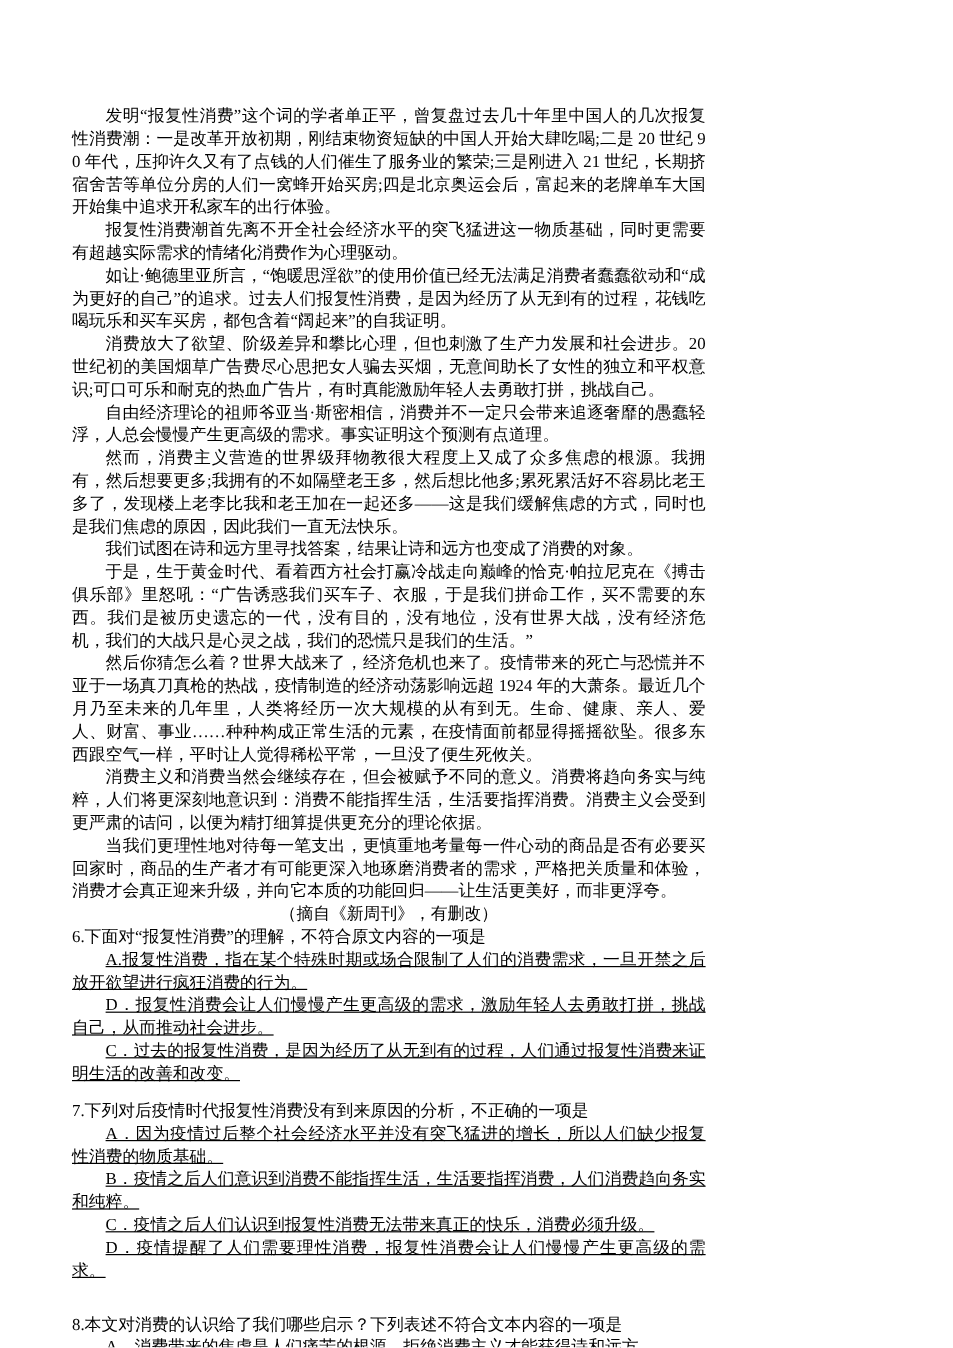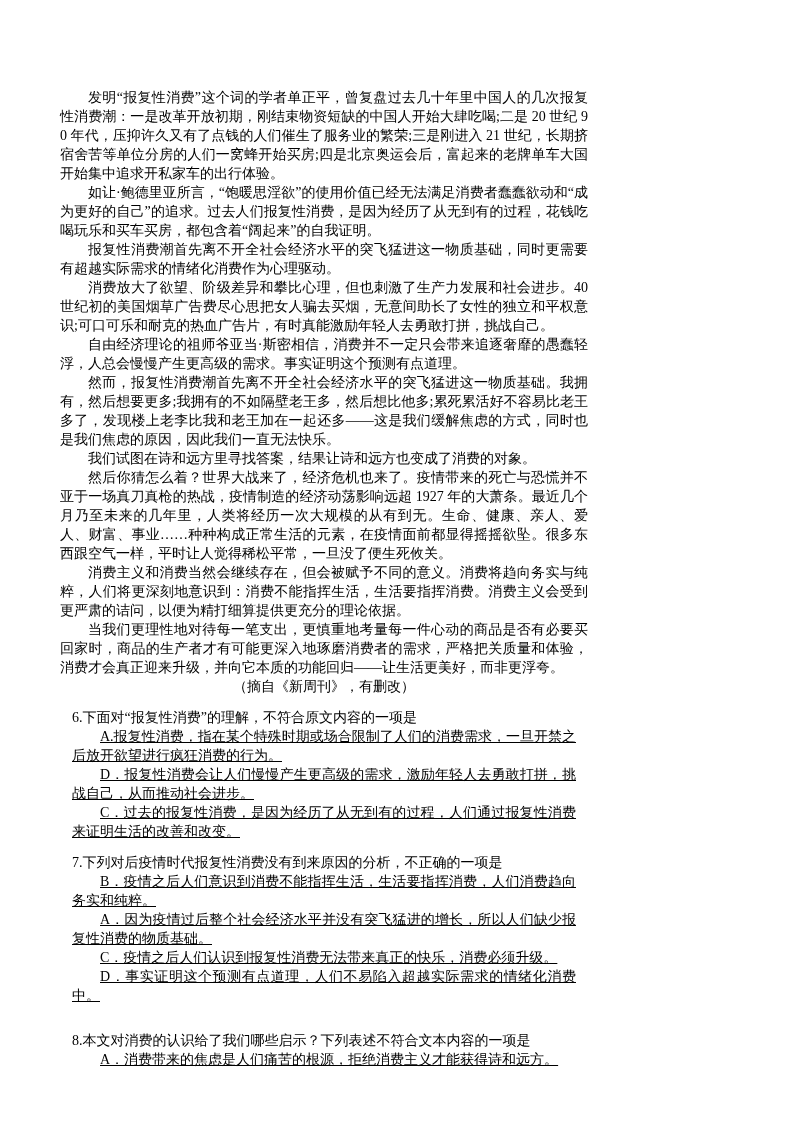--- a/index.html
+++ b/index.html
@@ -30,56 +30,57 @@
     text-align: center;
     text-indent: 0 !important;
   }
   .q-stem {
     text-indent: 0 !important;
   }
   .q-option {
     text-indent: 2em;
     text-decoration: underline;
   }
-  .question-block { margin: 12px; }
+  .question-block { margin: 0; }
   #question-7 { margin-top: 12px; }
   #question-8 { margin-top: 26px; }
 </style>
 </head>
 <body>
 
 <div class="page">
 
   <div>
     <p>发明“报复性消费”这个词的学者单正平，曾复盘过去几十年里中国人的几次报复性消费潮：一是改革开放初期，刚结束物资短缺的中国人开始大肆吃喝;二是 20 世纪 90 年代，压抑许久又有了点钱的人们催生了服务业的繁荣;三是刚进入 21 世纪，长期挤宿舍苦等单位分房的人们一窝蜂开始买房;四是北京奥运会后，富起来的老牌单车大国开始集中追求开私家车的出行体验。</p>
+    <p>报复性消费潮首先离不开全社会经济水平的突飞猛进这一物质基础，同时更需要有超越实际需求的情绪化消费作为心理驱动。</p>
     <p>如让·鲍德里亚所言，“饱暖思淫欲”的使用价值已经无法满足消费者蠢蠢欲动和“成为更好的自己”的追求。过去人们报复性消费，是因为经历了从无到有的过程，花钱吃喝玩乐和买车买房，都包含着“阔起来”的自我证明。</p>
-    <p>报复性消费潮首先离不开全社会经济水平的突飞猛进这一物质基础，同时更需要有超越实际需求的情绪化消费作为心理驱动。</p>
-    <p>消费放大了欲望、阶级差异和攀比心理，但也刺激了生产力发展和社会进步。40 世纪初的美国烟草广告费尽心思把女人骗去买烟，无意间助长了女性的独立和平权意识;可口可乐和耐克的热血广告片，有时真能激励年轻人去勇敢打拼，挑战自己。</p>
+    <p>消费放大了欲望、阶级差异和攀比心理，但也刺激了生产力发展和社会进步。20 世纪初的美国烟草广告费尽心思把女人骗去买烟，无意间助长了女性的独立和平权意识;可口可乐和耐克的热血广告片，有时真能激励年轻人去勇敢打拼，挑战自己。</p>
     <p>自由经济理论的祖师爷亚当·斯密相信，消费并不一定只会带来追逐奢靡的愚蠢轻浮，人总会慢慢产生更高级的需求。事实证明这个预测有点道理。</p>
-    <p>然而，报复性消费潮首先离不开全社会经济水平的突飞猛进这一物质基础。我拥有，然后想要更多;我拥有的不如隔壁老王多，然后想比他多;累死累活好不容易比老王多了，发现楼上老李比我和老王加在一起还多——这是我们缓解焦虑的方式，同时也是我们焦虑的原因，因此我们一直无法快乐。</p>
+    <p>然而，消费主义营造的世界级拜物教很大程度上又成了众多焦虑的根源。我拥有，然后想要更多;我拥有的不如隔壁老王多，然后想比他多;累死累活好不容易比老王多了，发现楼上老李比我和老王加在一起还多——这是我们缓解焦虑的方式，同时也是我们焦虑的原因，因此我们一直无法快乐。</p>
     <p>我们试图在诗和远方里寻找答案，结果让诗和远方也变成了消费的对象。</p>
-    <p>然后你猜怎么着？世界大战来了，经济危机也来了。疫情带来的死亡与恐慌并不亚于一场真刀真枪的热战，疫情制造的经济动荡影响远超 1927 年的大萧条。最近几个月乃至未来的几年里，人类将经历一次大规模的从有到无。生命、健康、亲人、爱人、财富、事业……种种构成正常生活的元素，在疫情面前都显得摇摇欲坠。很多东西跟空气一样，平时让人觉得稀松平常，一旦没了便生死攸关。</p>
+    <p>于是，生于黄金时代、看着西方社会打赢冷战走向巅峰的恰克·帕拉尼克在《搏击俱乐部》里怒吼：“广告诱惑我们买车子、衣服，于是我们拼命工作，买不需要的东西。我们是被历史遗忘的一代，没有目的，没有地位，没有世界大战，没有经济危机，我们的大战只是心灵之战，我们的恐慌只是我们的生活。”</p>
+    <p>然后你猜怎么着？世界大战来了，经济危机也来了。疫情带来的死亡与恐慌并不亚于一场真刀真枪的热战，疫情制造的经济动荡影响远超 1924 年的大萧条。最近几个月乃至未来的几年里，人类将经历一次大规模的从有到无。生命、健康、亲人、爱人、财富、事业……种种构成正常生活的元素，在疫情面前都显得摇摇欲坠。很多东西跟空气一样，平时让人觉得稀松平常，一旦没了便生死攸关。</p>
     <p>消费主义和消费当然会继续存在，但会被赋予不同的意义。消费将趋向务实与纯粹，人们将更深刻地意识到：消费不能指挥生活，生活要指挥消费。消费主义会受到更严肃的诘问，以便为精打细算提供更充分的理论依据。</p>
     <p>当我们更理性地对待每一笔支出，更慎重地考量每一件心动的商品是否有必要买回家时，商品的生产者才有可能更深入地琢磨消费者的需求，严格把关质量和体验，消费才会真正迎来升级，并向它本质的功能回归——让生活更美好，而非更浮夸。</p>
     <p class="attribution">（摘自《新周刊》，有删改）</p>
   </div>
 
   <div class="question-block" id="question-6">
     <p class="q-stem">6.下面对“报复性消费”的理解，不符合原文内容的一项是</p>
     <p class="q-option">A.报复性消费，指在某个特殊时期或场合限制了人们的消费需求，一旦开禁之后放开欲望进行疯狂消费的行为。</p>
     <p class="q-option">D．报复性消费会让人们慢慢产生更高级的需求，激励年轻人去勇敢打拼，挑战自己，从而推动社会进步。</p>
     <p class="q-option">C．过去的报复性消费，是因为经历了从无到有的过程，人们通过报复性消费来证明生活的改善和改变。</p>
   </div>
 
   <div class="question-block" id="question-7">
     <p class="q-stem">7.下列对后疫情时代报复性消费没有到来原因的分析，不正确的一项是</p>
+    <p class="q-option">A．因为疫情过后整个社会经济水平并没有突飞猛进的增长，所以人们缺少报复性消费的物质基础。</p>
     <p class="q-option">B．疫情之后人们意识到消费不能指挥生活，生活要指挥消费，人们消费趋向务实和纯粹。</p>
-    <p class="q-option">A．因为疫情过后整个社会经济水平并没有突飞猛进的增长，所以人们缺少报复性消费的物质基础。</p>
     <p class="q-option">C．疫情之后人们认识到报复性消费无法带来真正的快乐，消费必须升级。</p>
-    <p class="q-option">D．事实证明这个预测有点道理，人们不易陷入超越实际需求的情绪化消费中。</p>
+    <p class="q-option">D．疫情提醒了人们需要理性消费，报复性消费会让人们慢慢产生更高级的需求。</p>
   </div>
 
   <div class="question-block" id="question-8">
     <p class="q-stem">8.本文对消费的认识给了我们哪些启示？下列表述不符合文本内容的一项是</p>
     <p class="q-option">A．消费带来的焦虑是人们痛苦的根源，拒绝消费主义才能获得诗和远方。</p>
   </div>
 
 </div>
 
 </body></html>

